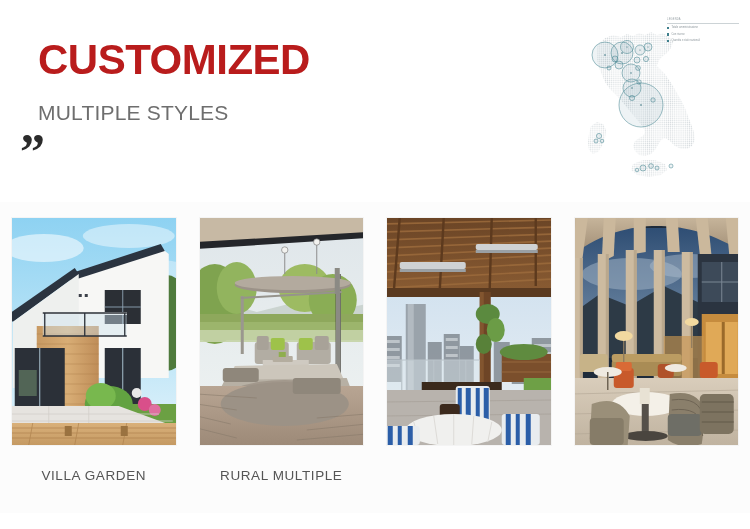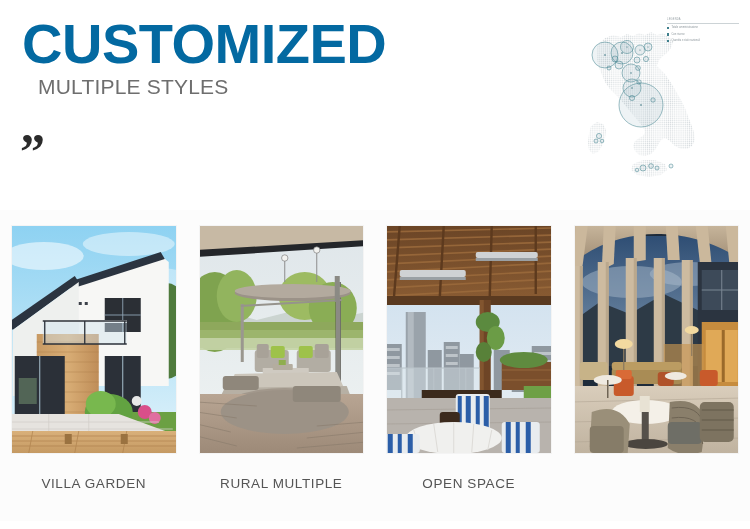--- a/index.html
+++ b/index.html
@@ -29,26 +29,26 @@
     height: 218px;
     background: #ffffff;
   }
   .hero-copy {
     position: absolute;
     left: 22px;
     top: 20px;
     width: 420px;
   }
   .headline {
-    font-size: 56px;
+    font-size: 42px;
     line-height: 48px;
     font-weight: bold;
     letter-spacing: -0.5px;
-    color: #0369a1;
-    margin: 0;
+    color: #b91c1c;
+    margin: 16px;
     white-space: nowrap;
   }
   .subhead {
     font-size: 21px;
     line-height: 26px;
     font-weight: normal;
     letter-spacing: 0.2px;
     color: #6e6e6e;
     margin: 6px 0 0 16px;
     white-space: nowrap;
@@ -106,21 +106,21 @@
     font-size: 2.6px;
     line-height: 4px;
     color: #8d979c;
     white-space: nowrap;
   }
 
   
   .grid {
     position: absolute;
     left: 0;
-    top: 210px;
+    top: 202px;
     width: 750px;
     height: 311px;
     background: #fcfcfc;
     display: flex;
     align-items: flex-end;
   }
   .card {
     position: relative;
     flex: 1 1 0;
     height: 311px;
@@ -554,21 +554,20 @@
             <line x1="108" y1="204" x2="104" y2="224"></line>
           </g>
           <rect x="0" y="208" width="36" height="19" rx="3" fill="#e8ecef"></rect>
           <g fill="#2b5ea8">
               <rect x="4" y="208" width="5" height="19"></rect>
               <rect x="14" y="208" width="4" height="19"></rect>
               <rect x="24" y="208" width="5" height="19"></rect>
             </g>
         </svg>
       </div>
-      <div class="card-caption">OPEN SPACE</div>
     </div>
 
     <div class="card">
       <div class="card-photo">
         <svg viewBox="0 0 170 227" preserveAspectRatio="xMidYMid slice">
           <defs>
             <linearGradient id="g4sky" x1="0" y1="0" x2="0" y2="1">
               <stop offset="0" stop-color="#2f4e74"></stop>
                 <stop offset="1" stop-color="#6c86a2"></stop>
             </linearGradient>

